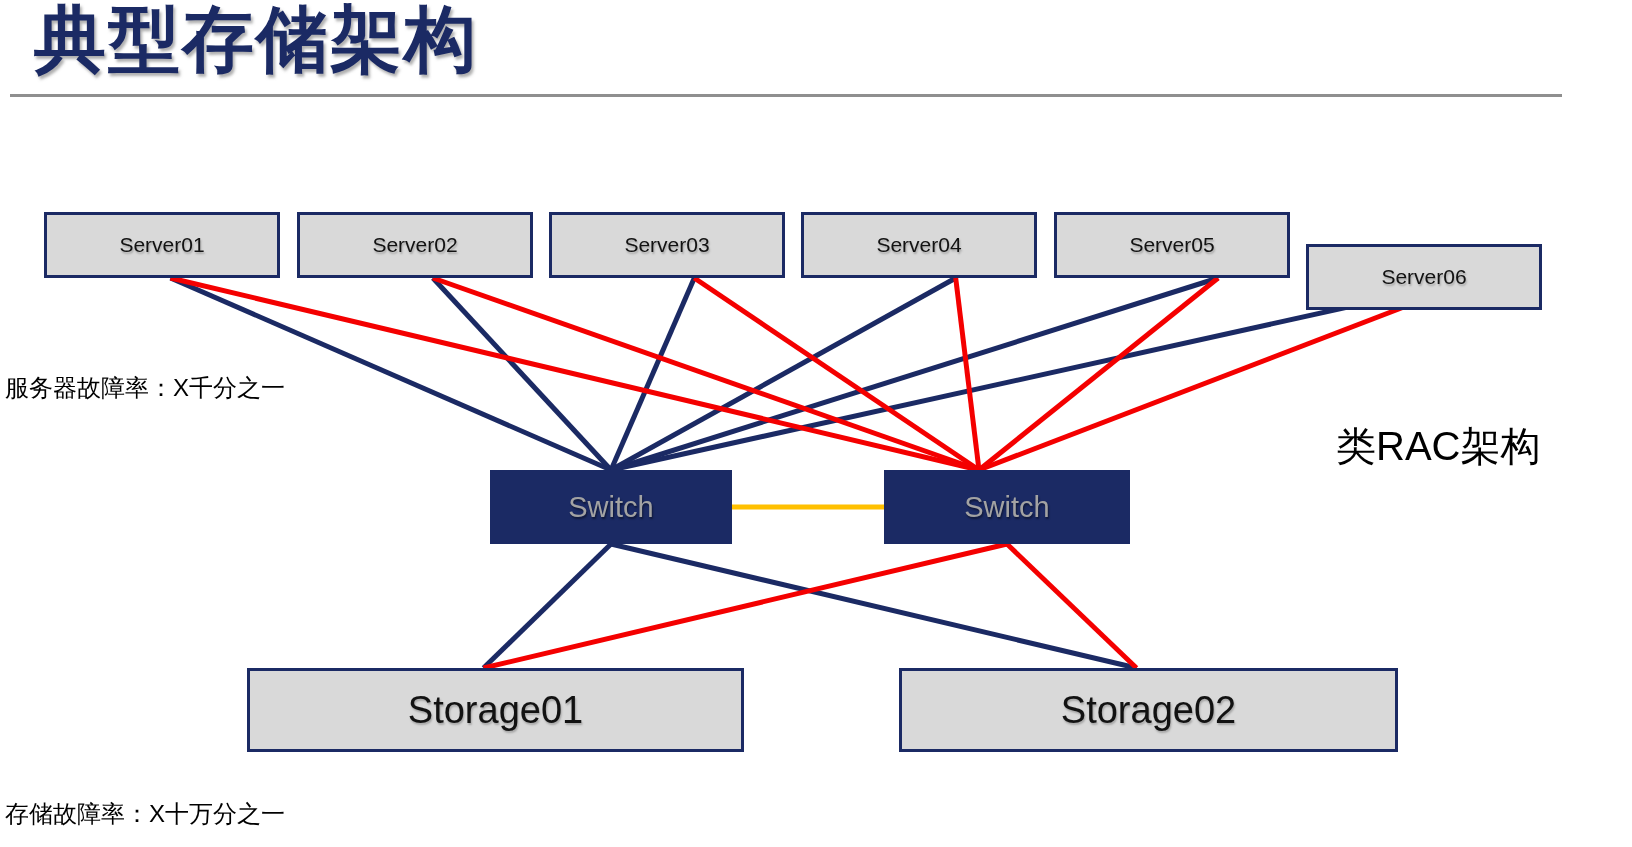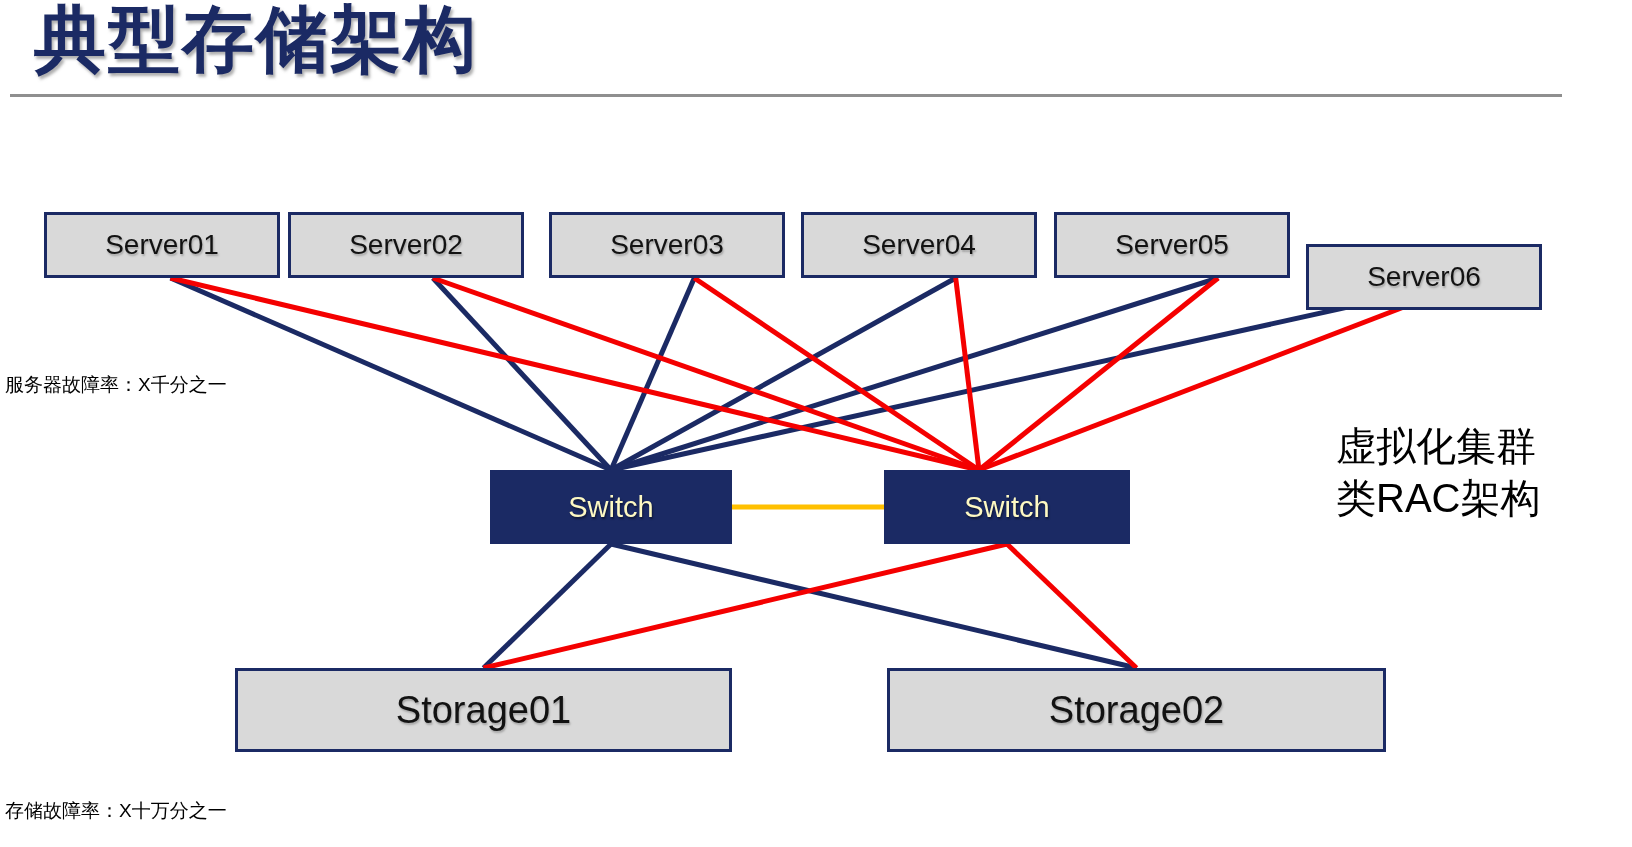--- a/index.html
+++ b/index.html
@@ -27,31 +27,31 @@
     position:absolute;z-index:2;box-sizing:border-box;
     display:flex;align-items:center;justify-content:center;
     white-space:nowrap;
   }
   .server,.storage{
     background:var(--node_fill);
     border:3px solid var(--navy);
     color:#121212;
     text-shadow:1px 2px 2px rgba(90,90,90,0.40);
   }
-  .server{top:212px;height:66px;width:236px;font-size:28px;}
+  .server{top:212px;height:66px;width:236px;font-size:21px;}
   .switch{
     background:var(--navy);border:2px solid var(--navy);
-    color:#fef9c3;top:470px;height:74px;font-size:29px;
+    color:#a3a3a3;top:470px;height:74px;font-size:29px;
     text-shadow:1px 2px 2px rgba(0,0,0,0.45);
   }
-  .storage{top:668px;height:84px;font-size:38px;}
+  .storage{top:668px;height:84px;font-size:38px;margin-left:12px;}
 
   .rate-label{
     position:absolute;z-index:2;color:#000;
-    font-size:19px;white-space:nowrap;
+    font-size:24px;white-space:nowrap;
   }
   .server-rate{left:5px;top:372px;}
   .storage-rate{left:5px;top:798px;}
 
   .note{
     position:absolute;z-index:2;left:1336px;top:420px;
     font-size:40px;line-height:52px;color:#000;white-space:nowrap;
   }
 </style>
 </head>
@@ -78,21 +78,21 @@
       <line x1="1218.1" y1="278" x2="979" y2="470" stroke="#f40000" stroke-width="5"></line>
       <line x1="1479.5" y1="278" x2="979" y2="470" stroke="#f40000" stroke-width="5"></line>
       <line x1="1007" y1="544" x2="483.5" y2="668" stroke="#f40000" stroke-width="5"></line>
       <line x1="1007" y1="544" x2="1136.5" y2="668" stroke="#f40000" stroke-width="5"></line>
       <line x1="732" y1="507" x2="884" y2="507" stroke="#ffc000" stroke-width="5"></line>
     </svg>
 
   <div class="node server" id="server-1" style="left:44px;">
     <span>Server01</span>
   </div>
-  <div class="node server" id="server-2" style="left:288px;text-align:right;">
+  <div class="node server" id="server-2" style="left:297px;text-align:right;">
     <span>Server02</span>
   </div>
   <div class="node server" id="server-3" style="left:549px;">
     <span>Server03</span>
   </div>
   <div class="node server" id="server-4" style="left:801px;align-items:center;">
     <span>Server04</span>
   </div>
   <div class="node server" id="server-5" style="left:1054px;">
     <span>Server05</span>
@@ -112,17 +112,16 @@
     <span>Storage01</span>
   </div>
   <div class="node storage" id="storage-2" style="left:887px;width:499px;">
     <span>Storage02</span>
   </div>
 
   <div class="rate-label server-rate">服务器故障率：X千分之一</div>
   <div class="rate-label storage-rate">存储故障率：X十万分之一</div>
 
   <div class="note">
-    <div>虚拟化集群</div>
     <div>类RAC架构</div>
   </div>
 
 </div>
 
 </body></html>

